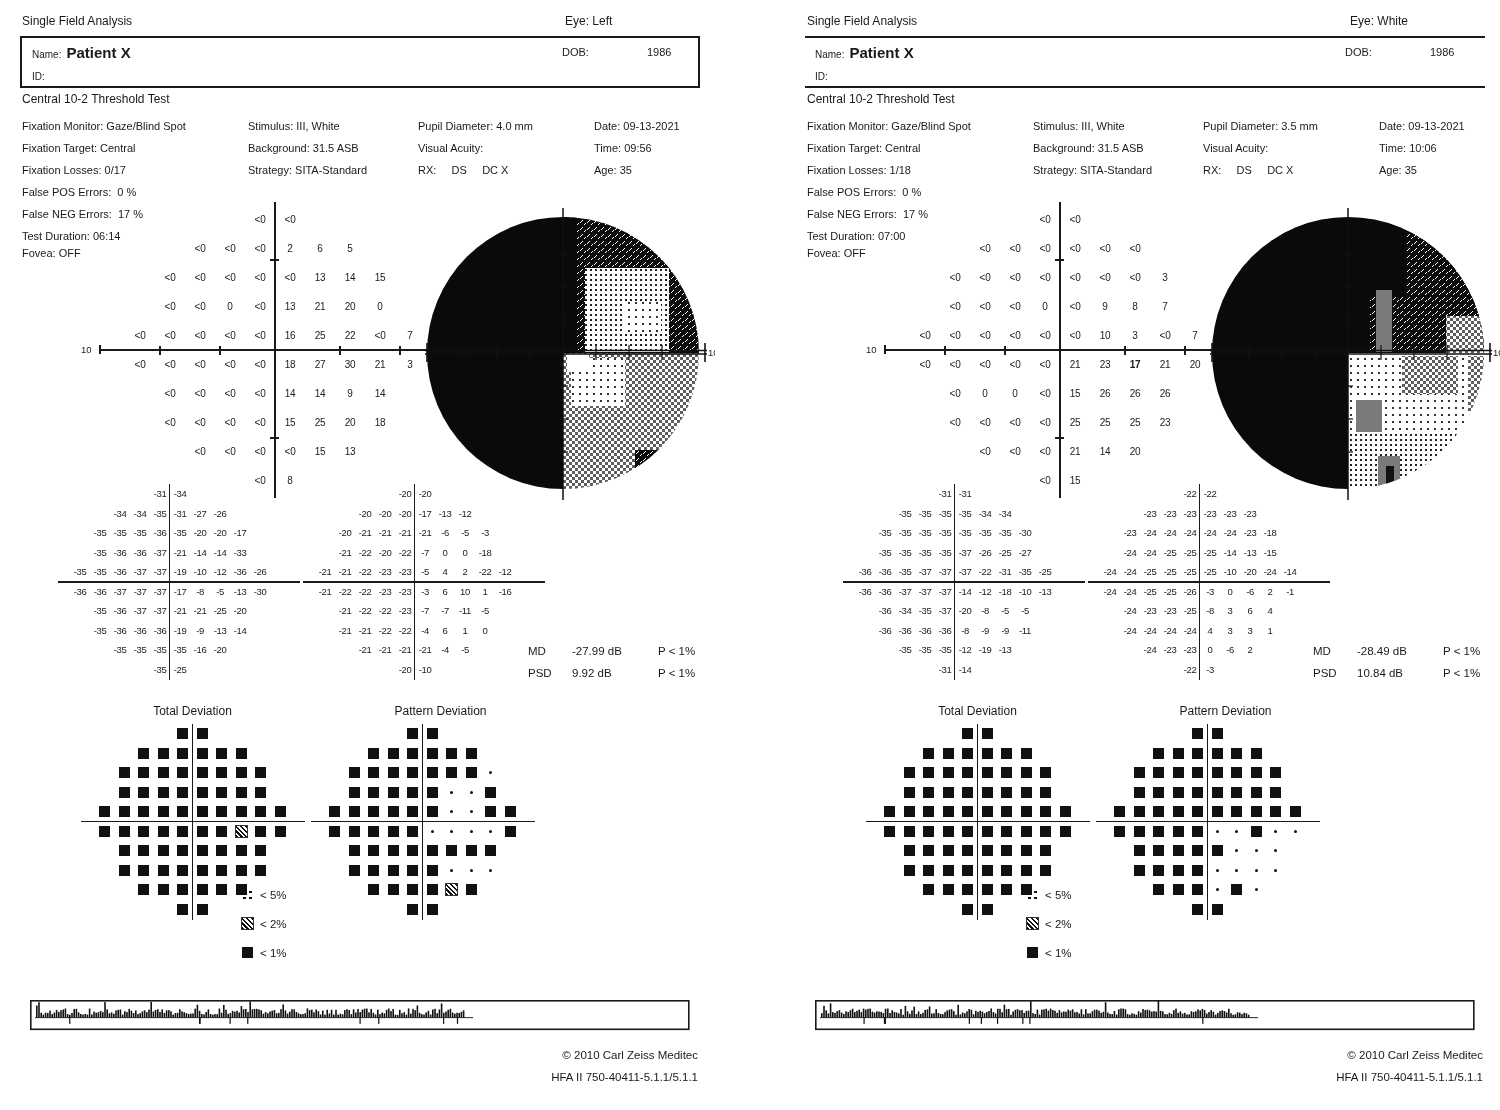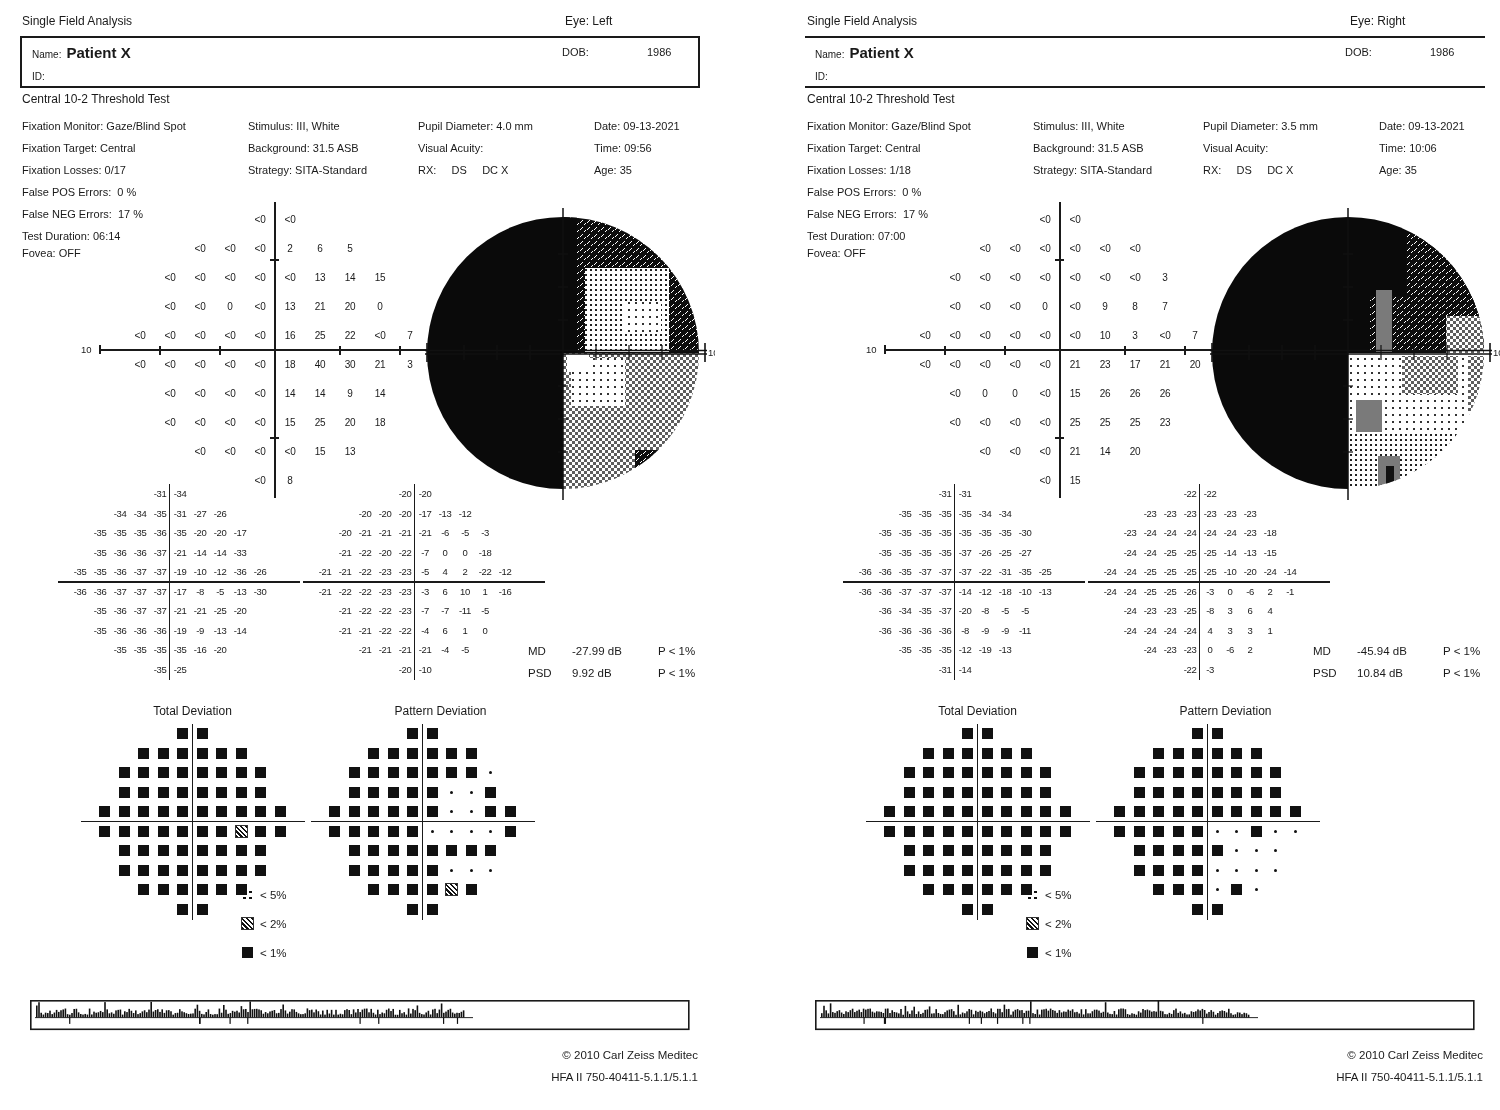--- a/index.html
+++ b/index.html
@@ -145,21 +145,21 @@
       <div class="cell" style="left: 180px; top: 116px; width: 30px; height: 29px;">25</div>
       <div class="cell" style="left: 210px; top: 116px; width: 30px; height: 29px;">22</div>
       <div class="cell" style="left: 240px; top: 116px; width: 30px; height: 29px;">&lt;0</div>
       <div class="cell" style="left: 270px; top: 116px; width: 30px; height: 29px;">7</div>
       <div class="cell" style="left: 0px; top: 145px; width: 30px; height: 29px;">&lt;0</div>
       <div class="cell" style="left: 30px; top: 145px; width: 30px; height: 29px;">&lt;0</div>
       <div class="cell" style="left: 60px; top: 145px; width: 30px; height: 29px;">&lt;0</div>
       <div class="cell" style="left: 90px; top: 145px; width: 30px; height: 29px;">&lt;0</div>
       <div class="cell" style="left: 120px; top: 145px; width: 30px; height: 29px;">&lt;0</div>
       <div class="cell" style="left: 150px; top: 145px; width: 30px; height: 29px;">18</div>
-      <div class="cell" style="left: 180px; top: 145px; width: 30px; height: 29px;">40</div>
+      <div class="cell" style="left: 180px; top: 145px; width: 30px; height: 29px;">27</div>
       <div class="cell" style="left: 210px; top: 145px; width: 30px; height: 29px;">30</div>
       <div class="cell" style="left: 240px; top: 145px; width: 30px; height: 29px;">21</div>
       <div class="cell" style="left: 270px; top: 145px; width: 30px; height: 29px;">3</div>
       <div class="cell" style="left: 30px; top: 174px; width: 30px; height: 29px;">&lt;0</div>
       <div class="cell" style="left: 60px; top: 174px; width: 30px; height: 29px;">&lt;0</div>
       <div class="cell" style="left: 90px; top: 174px; width: 30px; height: 29px;">&lt;0</div>
       <div class="cell" style="left: 120px; top: 174px; width: 30px; height: 29px;">&lt;0</div>
       <div class="cell" style="left: 150px; top: 174px; width: 30px; height: 29px;">14</div>
       <div class="cell" style="left: 180px; top: 174px; width: 30px; height: 29px;">14</div>
       <div class="cell" style="left: 210px; top: 174px; width: 30px; height: 29px;">9</div>
@@ -1045,21 +1045,21 @@
     </svg>
 
     <div class="footer">
       <div>© 2010 Carl Zeiss Meditec</div>
       <div>HFA II 750-40411-5.1.1/5.1.1</div>
     </div>
   </section>
 
   <section class="panel p1" style="left: 805px;">
     <span class="t12 hdr-title">Single Field Analysis</span>
-    <span class="t12 eye">Eye: Right</span>
+    <span class="t12 eye">Eye: White</span>
 
     <div class="name-box">
       <div class="nb-name">
         <span>Name:</span><span class="pname">Patient X</span>
       </div>
       <span class="t11 dob-l">DOB:</span>
       <span class="t11 dob-v">1986</span>
       <div class="t10 idl">ID:</div>
     </div>
 
@@ -1138,21 +1138,21 @@
       <div class="cell" style="left: 210px; top: 116px; width: 30px; height: 29px;">3</div>
       <div class="cell" style="left: 240px; top: 116px; width: 30px; height: 29px;">&lt;0</div>
       <div class="cell" style="left: 270px; top: 116px; width: 30px; height: 29px;">7</div>
       <div class="cell" style="left: 0px; top: 145px; width: 30px; height: 29px;">&lt;0</div>
       <div class="cell" style="left: 30px; top: 145px; width: 30px; height: 29px;">&lt;0</div>
       <div class="cell" style="left: 60px; top: 145px; width: 30px; height: 29px;">&lt;0</div>
       <div class="cell" style="left: 90px; top: 145px; width: 30px; height: 29px;">&lt;0</div>
       <div class="cell" style="left: 120px; top: 145px; width: 30px; height: 29px;">&lt;0</div>
       <div class="cell" style="left: 150px; top: 145px; width: 30px; height: 29px;">21</div>
       <div class="cell" style="left: 180px; top: 145px; width: 30px; height: 29px;">23</div>
-      <div class="cell" style="left: 210px; top: 145px; width: 30px; height: 29px;">17</div>
+      <div class="cell" style="left: 210px; top: 145px; width: 30px; height: 29px; font-weight: bold;">17</div>
       <div class="cell" style="left: 240px; top: 145px; width: 30px; height: 29px;">21</div>
       <div class="cell" style="left: 270px; top: 145px; width: 30px; height: 29px;">20</div>
       <div class="cell" style="left: 30px; top: 174px; width: 30px; height: 29px;">&lt;0</div>
       <div class="cell" style="left: 60px; top: 174px; width: 30px; height: 29px;">0</div>
       <div class="cell" style="left: 90px; top: 174px; width: 30px; height: 29px;">0</div>
       <div class="cell" style="left: 120px; top: 174px; width: 30px; height: 29px;">&lt;0</div>
       <div class="cell" style="left: 150px; top: 174px; width: 30px; height: 29px;">15</div>
       <div class="cell" style="left: 180px; top: 174px; width: 30px; height: 29px;">26</div>
       <div class="cell" style="left: 210px; top: 174px; width: 30px; height: 29px;">26</div>
       <div class="cell" style="left: 240px; top: 174px; width: 30px; height: 29px;">26</div>
@@ -1373,21 +1373,21 @@
       <div class="cell" style="left: 100px; top: 156px; width: 20px; height: 19.5px;">0</div>
       <div class="cell" style="left: 120px; top: 156px; width: 20px; height: 19.5px;">-6</div>
       <div class="cell" style="left: 140px; top: 156px; width: 20px; height: 19.5px;">2</div>
       <div class="cell" style="left: 80px; top: 175.5px; width: 20px; height: 19.5px;">-22</div>
       <div class="cell" style="left: 100px; top: 175.5px; width: 20px; height: 19.5px;">-3</div>
     </div>
 
     <div class="gi">
       <div class="row">
         <span class="lab">MD</span>
-        <span class="val">-45.94 dB</span>
+        <span class="val">-28.49 dB</span>
         <span>P &lt; 1%</span>
       </div>
       <div class="row">
         <span class="lab">PSD</span>
         <span class="val">10.84 dB</span>
         <span>P &lt; 1%</span>
       </div>
     </div>
 
     <div class="t12 plot-title tdp-title">Total Deviation</div>

